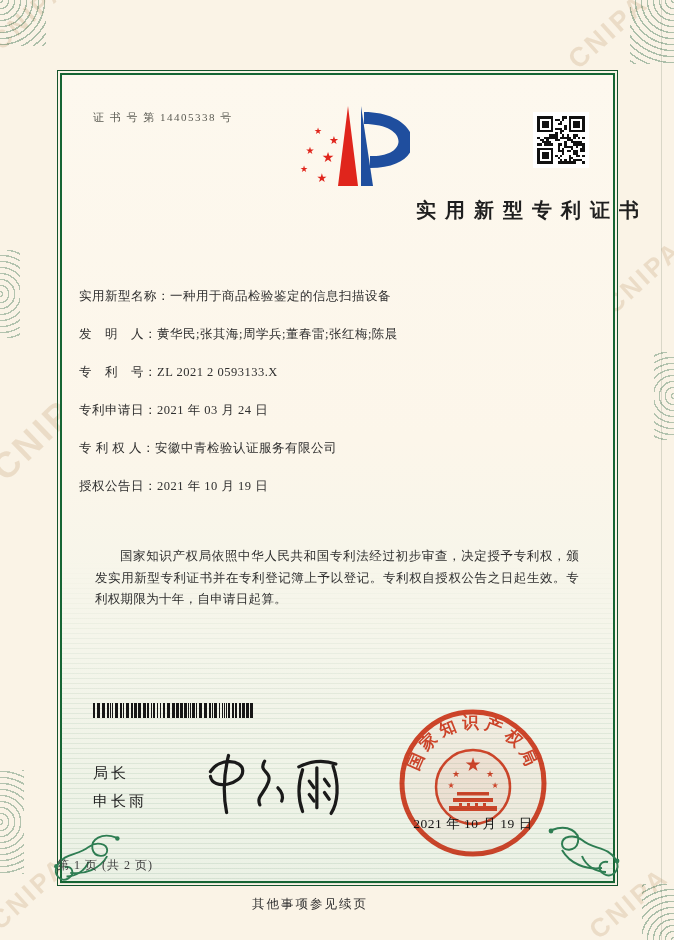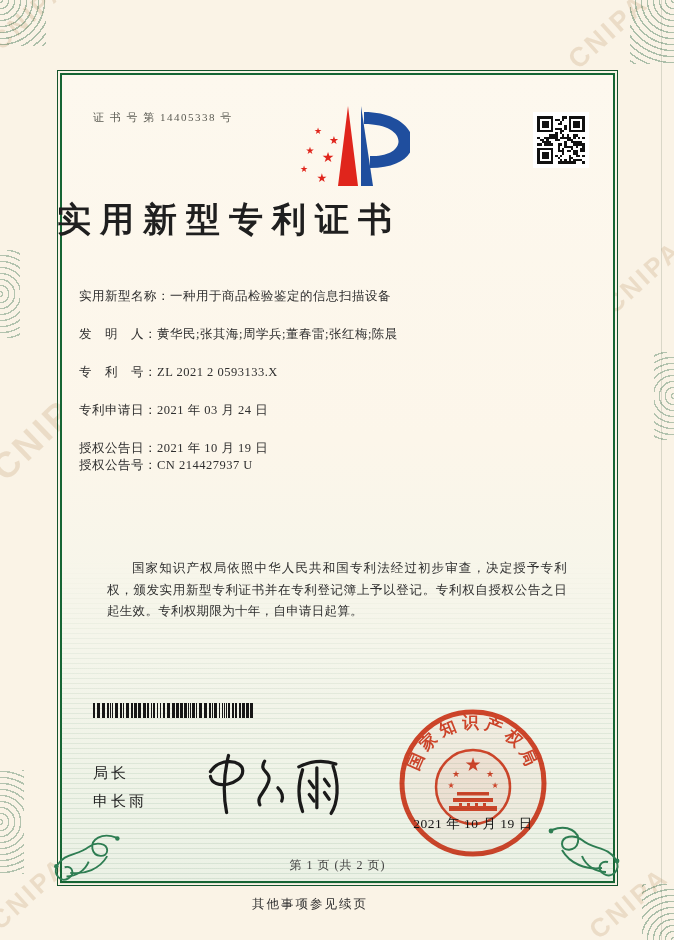--- a/index.html
+++ b/index.html
@@ -41,55 +41,55 @@
     background:linear-gradient(180deg,#fdf8ee 0%,#fcf6ea 45%,#f4f5ea 72%,#ebf1e5 100%);}
   .waves{position:absolute;left:60px;top:556px;width:555px;height:328px;z-index:0;
     background:repeating-linear-gradient(0deg,rgba(60,120,80,0.12) 0 1px,transparent 1px 5px);
     -webkit-mask-image:linear-gradient(to bottom,transparent,rgba(0,0,0,.75) 45%,#000);
     mask-image:linear-gradient(to bottom,transparent,rgba(0,0,0,.75) 45%,#000);}
 
   
   .cert-no{position:absolute;left:93px;top:110px;font-size:11px;letter-spacing:1.5px;color:#5a5a52;z-index:1;}
   .logo{position:absolute;left:282px;top:102px;width:128px;height:88px;z-index:1;}
   .qr{position:absolute;left:533px;top:112px;width:56px;height:56px;background:#fff;z-index:1;}
-  .title{position:absolute;left:57px;top:197px;width:591px;text-align:left;
-         font-size:34px;font-weight:bold;color:#1f1f1f;letter-spacing:9px;z-index:1;}
+  .title{position:absolute;left:57px;top:197px;width:591px;text-align:right;
+         font-size:20px;font-weight:bold;color:#1f1f1f;letter-spacing:9px;z-index:1;}
 
   
   .fields{position:absolute;left:79px;top:288px;z-index:1;font-size:12.5px;color:#2f2f2f;}
   .field-row{height:38px;white-space:nowrap;letter-spacing:0.5px;}
   .field-label{color:#2f2f2f;}
   .grant-row{display:flex;flex-direction:column;}
   .grant-gap{width:45px;}
 
   
   .paras{position:absolute;left:95px;top:546px;width:484px;z-index:1;
          font-size:12.5px;line-height:21.5px;color:#2f2f2f;text-align:justify;letter-spacing:0.3px;}
-  .paras p{margin:12px;text-indent:2em;}
+  .paras p{margin:0;text-indent:2em;}
 
   
   .barcode{position:absolute;left:93px;top:703px;width:164px;height:15px;z-index:1;}
 
   
   .official{position:absolute;left:93px;top:764px;z-index:2;font-size:15px;color:#222;letter-spacing:3px;}
   .official div{height:28px;}
   .sig{position:absolute;left:196px;top:746px;width:160px;height:76px;z-index:2;}
 
   
   .seal{position:absolute;left:397px;top:707px;width:152px;height:152px;z-index:2;mix-blend-mode:multiply;opacity:.93;}
   .seal-date{position:absolute;left:397px;top:815px;width:152px;text-align:center;z-index:3;
              font-size:13.5px;color:#141414;letter-spacing:0.5px;}
 
   
   .flr{position:absolute;z-index:1;}
   .flr-bl{left:48px;top:830px;width:74px;height:56px;}
   .flr-br{left:546px;top:816px;width:80px;height:72px;transform:scaleX(-1);}
 
   
-  .page-num{position:absolute;left:57px;top:857px;width:561px;text-align:center;
+  .page-num{position:absolute;left:57px;top:857px;width:561px;text-align:left;
             font-size:12px;color:#3d3d3d;letter-spacing:1px;z-index:1;}
   .note{position:absolute;left:0;top:896px;width:620px;text-align:center;
         font-size:12.5px;color:#2f2f2f;letter-spacing:2px;}
 </style>
 </head>
 <body>
 
 <div class="page">
 
   <span class="wm wm1">CNIPA</span>
@@ -270,28 +270,28 @@
     </div>
     <div class="field-row">
       <span class="field-label">发　明　人：</span><span>黄华民;张其海;周学兵;董春雷;张红梅;陈晨</span>
     </div>
     <div class="field-row">
       <span class="field-label">专　利　号：</span><span>ZL 2021 2 0593133.X</span>
     </div>
     <div class="field-row">
       <span class="field-label">专利申请日：</span><span>2021 年 03 月 24 日</span>
     </div>
+    <div class="field-row">
+      <span class="field-label">专 利 权 人：</span><span>安徽中青检验认证服务有限公司</span>
+    </div>
     <div class="field-row grant-row">
       <span>
         <span class="field-label">授权公告日：</span><span>2021 年 10 月 19 日</span>
       </span>
       <span class="grant-gap"></span>
-      <span>
-        <span class="field-label">授权公告号：</span><span>CN 214427937 U</span>
-      </span>
     </div>
   </div>
 
   <div class="paras">
     <p>国家知识产权局依照中华人民共和国专利法经过初步审查，决定授予专利权，颁发实用新型专利证书并在专利登记簿上予以登记。专利权自授权公告之日起生效。专利权期限为十年，自申请日起算。</p>
   </div>
 
   <svg class="barcode" id="barcode" viewBox="0 0 164 15" preserveAspectRatio="none" shape-rendering="crispEdges">
       <rect x="0" y="0" width="2" height="15" fill="#161616"></rect>
       <rect x="4" y="0" width="3" height="15" fill="#161616"></rect>

